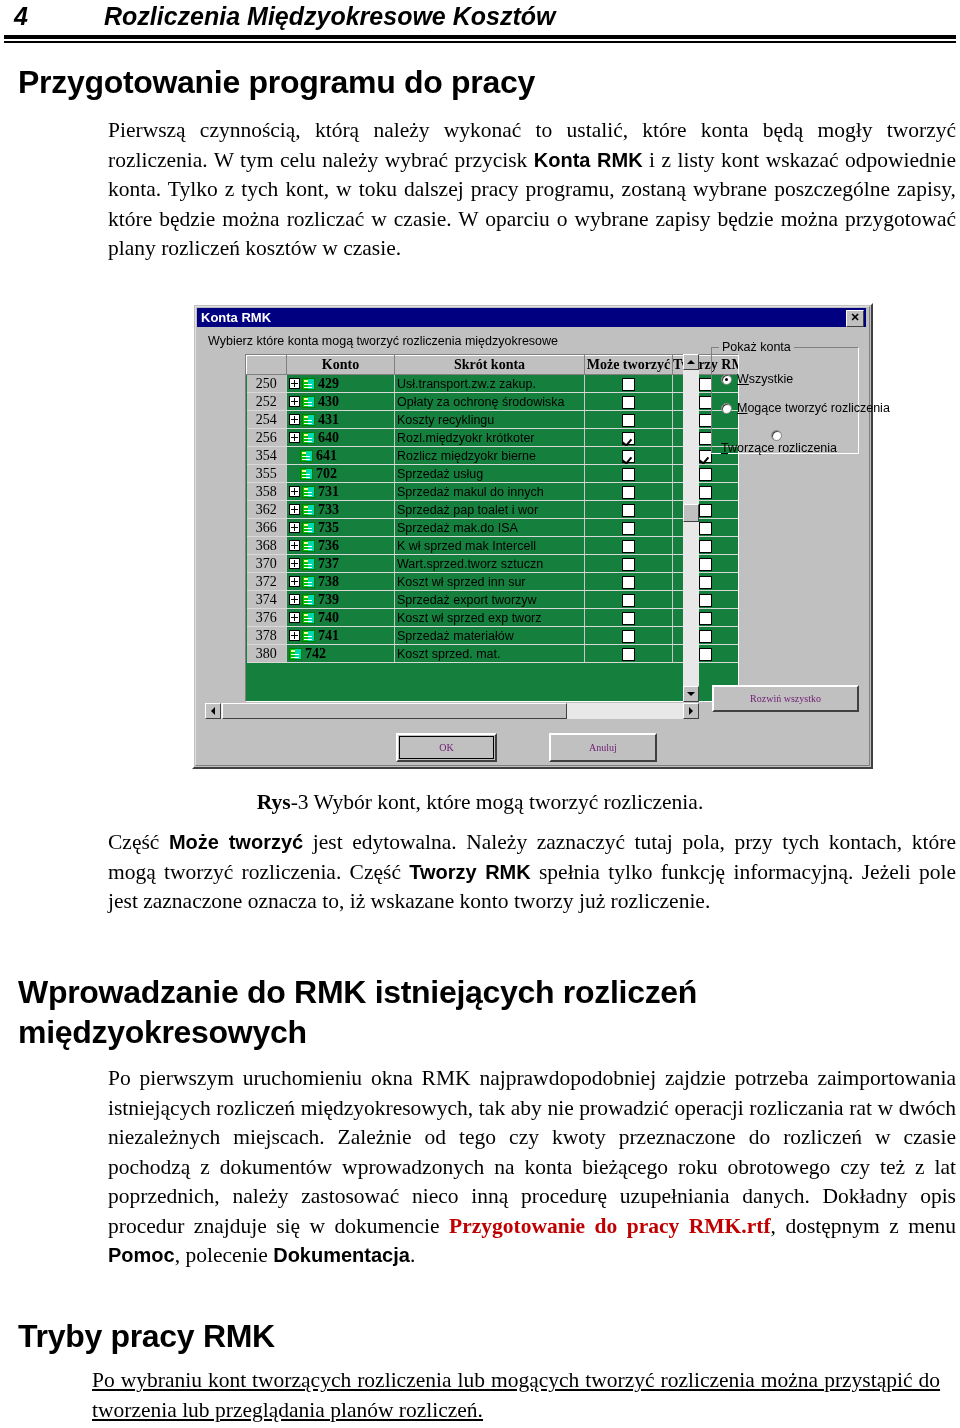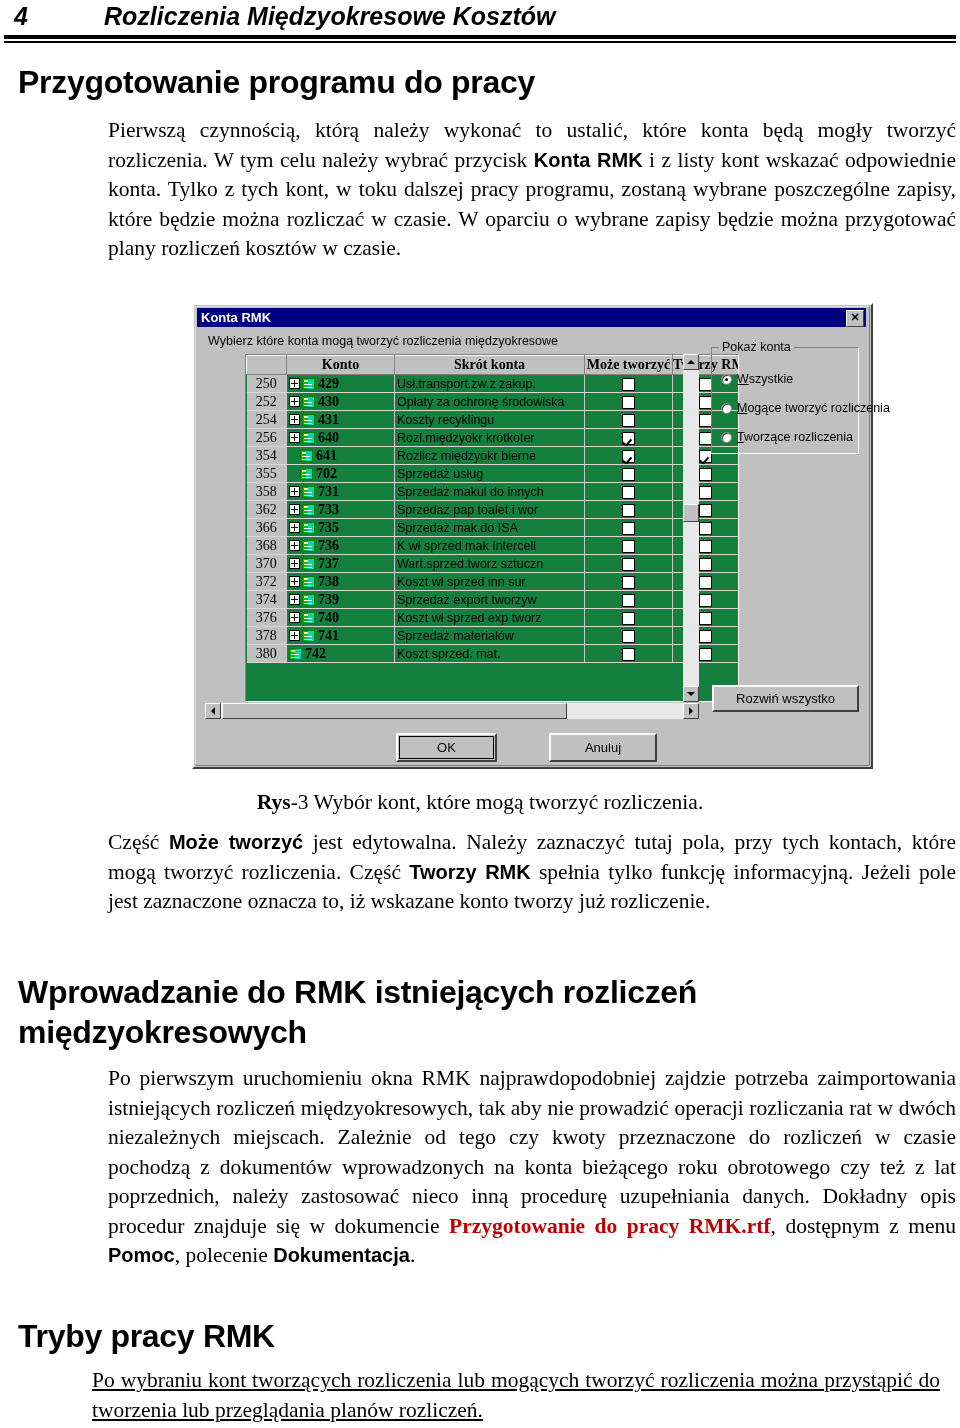--- a/index.html
+++ b/index.html
@@ -372,23 +372,23 @@
 
   
   .btn {
     position: absolute;
     background: #c0c0c0;
     border-top: 2px solid #ffffff;
     border-left: 2px solid #ffffff;
     border-right: 2px solid #404040;
     border-bottom: 2px solid #404040;
     box-sizing: border-box;
-    font-family: Liberation Sans, sans-serif;
-    font-size: 13px;
-    color: #000000;
+    font-family: Liberation Serif, serif;
+    font-size: 10px;
+    color: #701a75;
     display: flex;
     align-items: center;
     justify-content: center;
     cursor: default;
   }
   .btn.focus { outline: 1px solid #000; outline-offset: -4px; }
 </style>
 </head>
 <body>
 
@@ -671,21 +671,21 @@
     <label class="radio-row" style="top:24px;">
       <span class="radio on"></span>
       <span><u>W</u><span>szystkie</span></span>
     </label>
 
     <label class="radio-row" style="top:53px;">
       <span class="radio"></span>
       <span><u>M</u><span>ogące tworzyć rozliczenia</span></span>
     </label>
 
-    <label class="radio-row" style="top:82px;">
+    <label class="radio-row" style="top:82px;flex-direction:column;">
       <span class="radio"></span>
       <span><u>T</u><span>worzące rozliczenia</span></span>
     </label>
   </div>
 
   <div class="btn" style="left:518px; top:380px; width:147px; height:27px;">Rozwiń wszystko</div>
 
   <div class="btn focus" style="left:202px; top:428px; width:101px; height:29px;">OK</div>
   <div class="btn" style="left:355px; top:428px; width:108px; height:29px;">Anuluj</div>
 </div>

